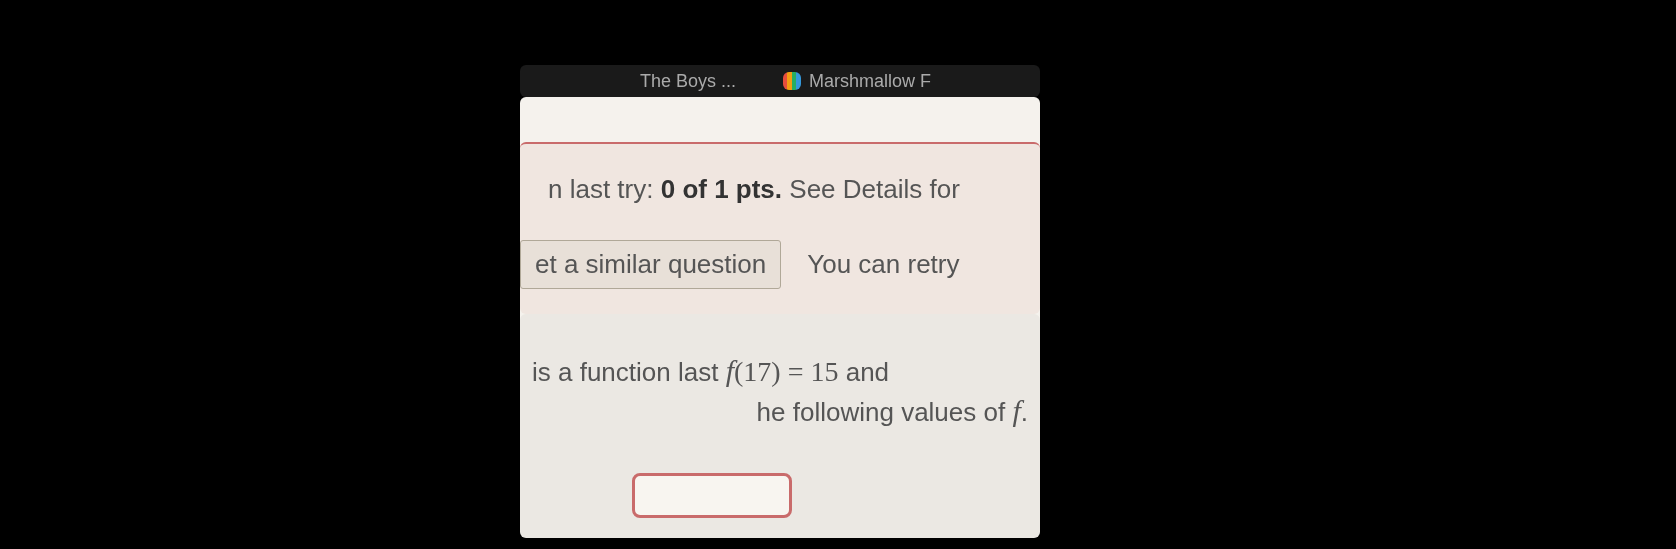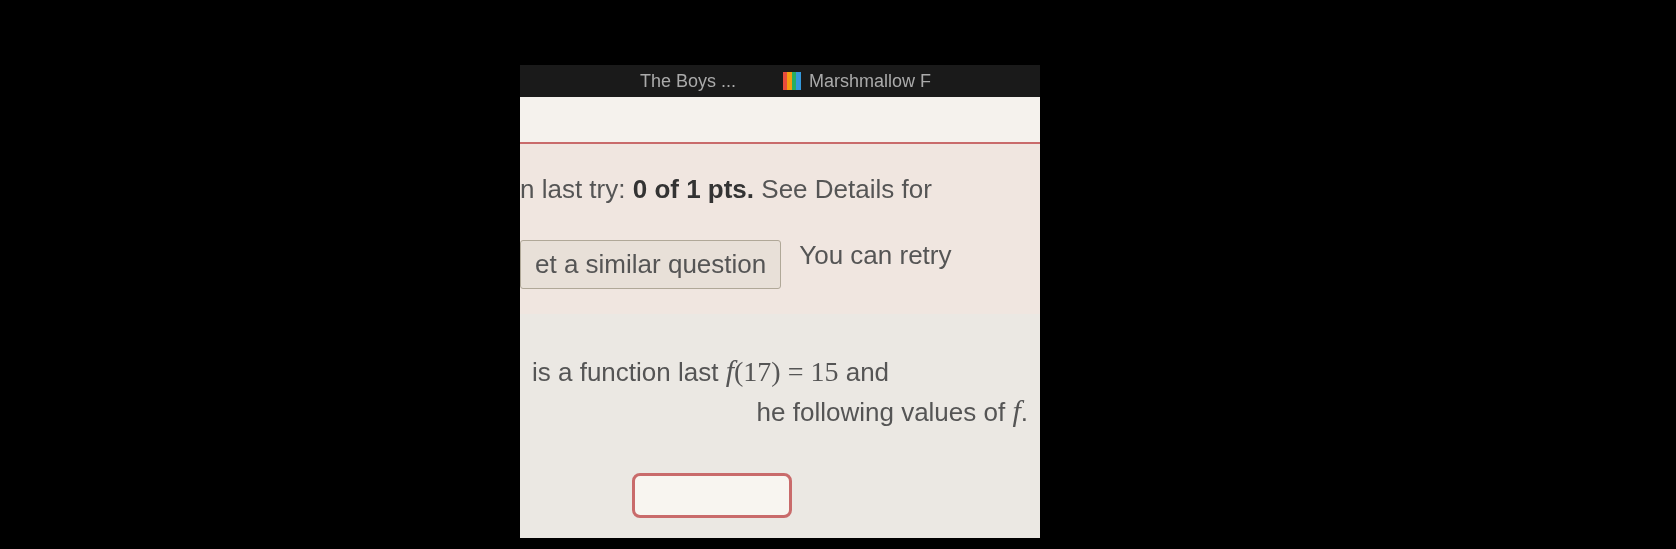--- a/index.html
+++ b/index.html
@@ -1,18 +1,19 @@
 <!DOCTYPE html>
 <html><head>
   <meta charset="utf-8">
   <style>
     * {
       margin: 0;
       padding: 0;
       box-sizing: border-box;
+      border-radius: 6px;
     }
     body {
       width: 1676px;
       height: 549px;
       background: #000000;
       font-family: Arial, sans-serif;
       overflow: hidden;
       position: relative;
     }
     .browser-bar {
@@ -53,32 +54,33 @@
     }
     .score-box {
       background: #f0e6e0;
       border-top: 2px solid #c96b6b;
       padding: 30px 0 25px 0;
       margin-top: 45px;
     }
     .score-text {
       font-size: 26px;
       color: #555;
-      padding-left: 0;
+      padding-left: 28px;
       margin-bottom: 35px;
       white-space: nowrap;
     }
     .score-text .bold {
       font-weight: bold;
       color: #333;
     }
     .retry-row {
       display: flex;
-      align-items: flex-start;
+      align-items: center;
       padding-left: 0;
+      gap: 8px;
     }
     .similar-button {
       background: #e8e0d8;
       border: 1px solid #b0a898;
       padding: 8px 14px;
       font-size: 26px;
       color: #555;
       border-radius: 3px;
       white-space: nowrap;
       margin-right: 18px;

